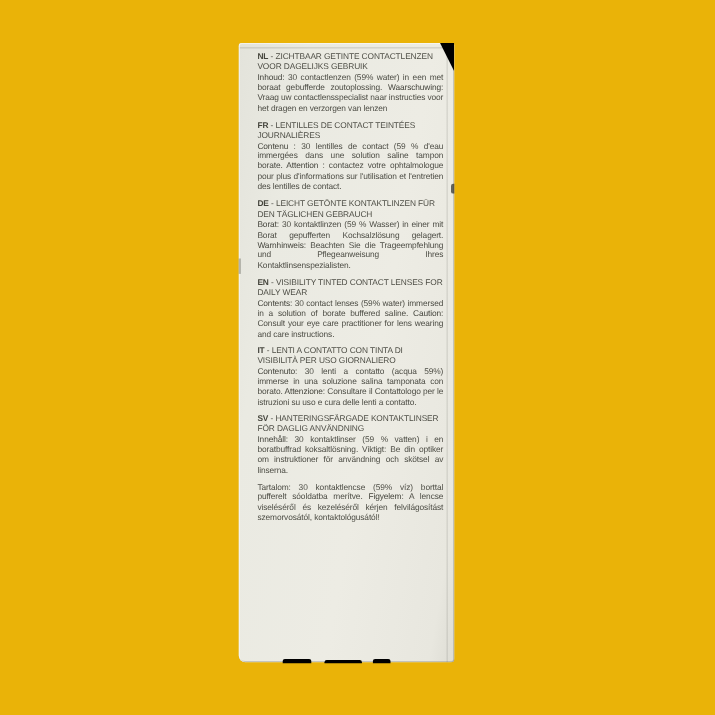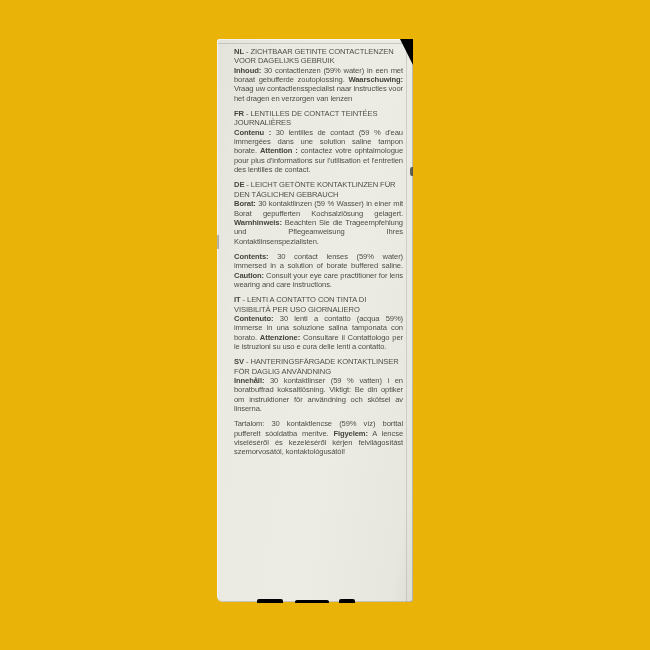--- a/index.html
+++ b/index.html
@@ -65,21 +65,21 @@
     width: 169px;
     color: #4e4e46;
     font-size: 7.6px;
     letter-spacing: -0.1px;
     line-height: 9.35px;
   }
   .section { margin-bottom: 6px; }
   .heading  { font-weight: normal; }
   .heading b { font-weight: bold; color: #45453d; }
   .body { text-align: justify; text-align-last: left; }
-  .body b { font-weight: bold; color: #45453d; margin-top: 40px; }
+  .body b { font-weight: normal; color: #45453d; margin-top: 40px; }
 </style>
 </head>
 <body style="background: rgb(0, 0, 0);">
 
 <div class="scene">
   <div class="box">
     <div class="crease-top"></div>
     <div class="crease-right"></div>
     <div class="corner-notch"></div>
     <div class="edge-nick-right"></div>
@@ -94,20 +94,21 @@
         </div>
         <div class="section">
           <div class="heading"><b>FR</b> - LENTILLES DE CONTACT TEINTÉES JOURNALIÈRES</div>
           <div class="body"><b>Contenu :</b><span> 30 lentilles de contact (59 % d'eau immergées dans une solution saline tampon borate. </span><b>Attention :</b><span> contactez votre ophtalmologue pour plus d'informations sur l'utilisation et l'entretien des lentilles de contact.</span></div>
         </div>
         <div class="section">
           <div class="heading"><b>DE</b> - LEICHT GETÖNTE KONTAKTLINZEN FÜR DEN TÄGLICHEN GEBRAUCH</div>
           <div class="body"><b>Borat:</b><span> 30 kontaktlinzen (59 % Wasser) in einer mit Borat gepufferten Kochsalzlösung gelagert. </span><b>Warnhinweis:</b><span> Beachten Sie die Trageempfehlung und Pflegeanweisung Ihres Kontaktlinsenspezialisten.</span></div>
         </div>
         <div class="section">
+          <div class="heading"><b>EN</b> - VISIBILITY TINTED CONTACT LENSES FOR DAILY WEAR</div>
           <div class="body"><b>Contents:</b><span> 30 contact lenses (59% water) immersed in a solution of borate buffered saline. </span><b>Caution:</b><span> Consult your eye care practitioner for lens wearing and care instructions.</span></div>
         </div>
         <div class="section">
         </div>
         <div class="section">
           <div class="heading"><b>IT</b> - LENTI A CONTATTO CON TINTA DI VISIBILITÀ PER USO GIORNALIERO</div>
           <div class="body"><b>Contenuto:</b><span> 30 lenti a contatto (acqua 59%) immerse in una soluzione salina tamponata con borato. </span><b>Attenzione:</b><span> Consultare il Contattologo per le istruzioni su uso e cura delle lenti a contatto.</span></div>
         </div>
         <div class="section">
           <div class="heading"><b>SV</b> - HANTERINGSFÄRGADE KONTAKTLINSER FÖR DAGLIG ANVÄNDNING</div>

